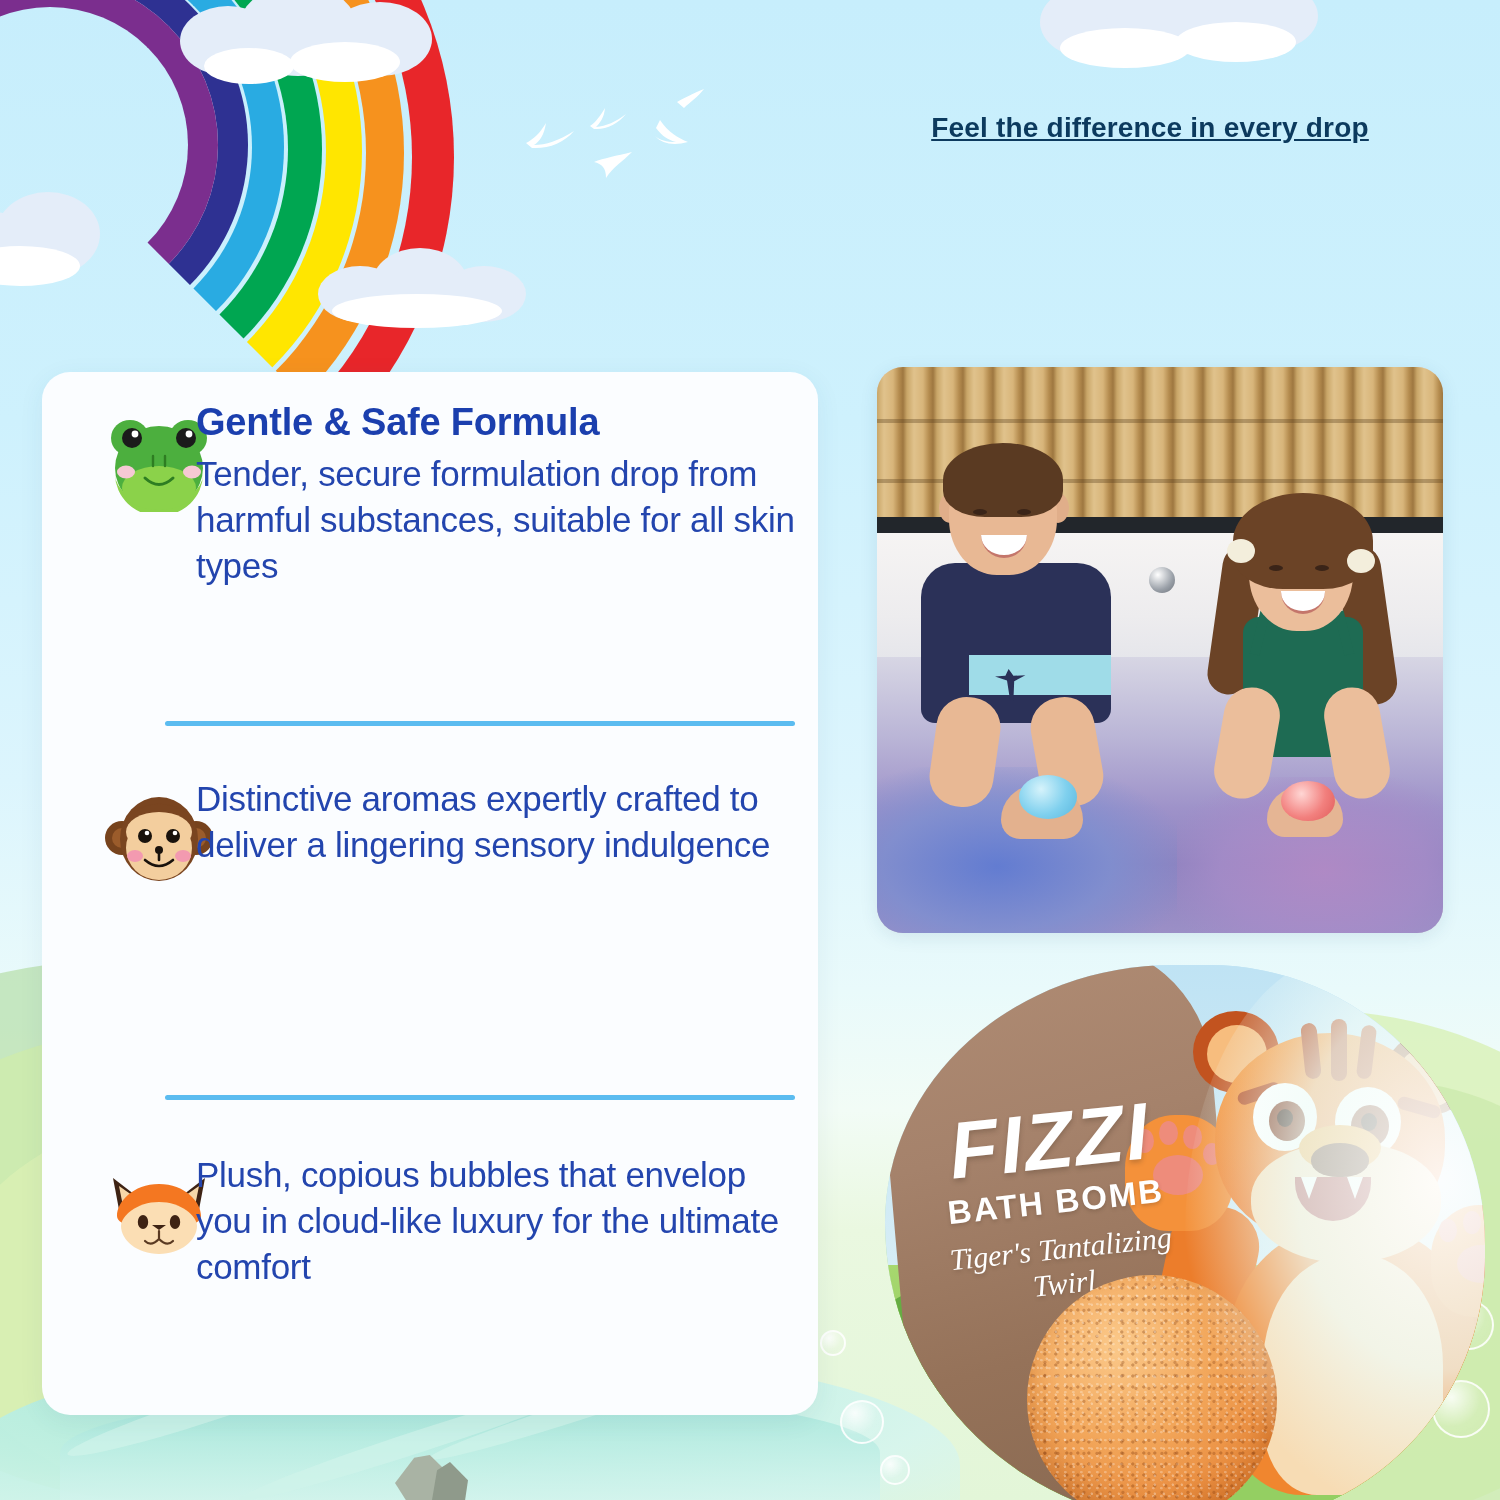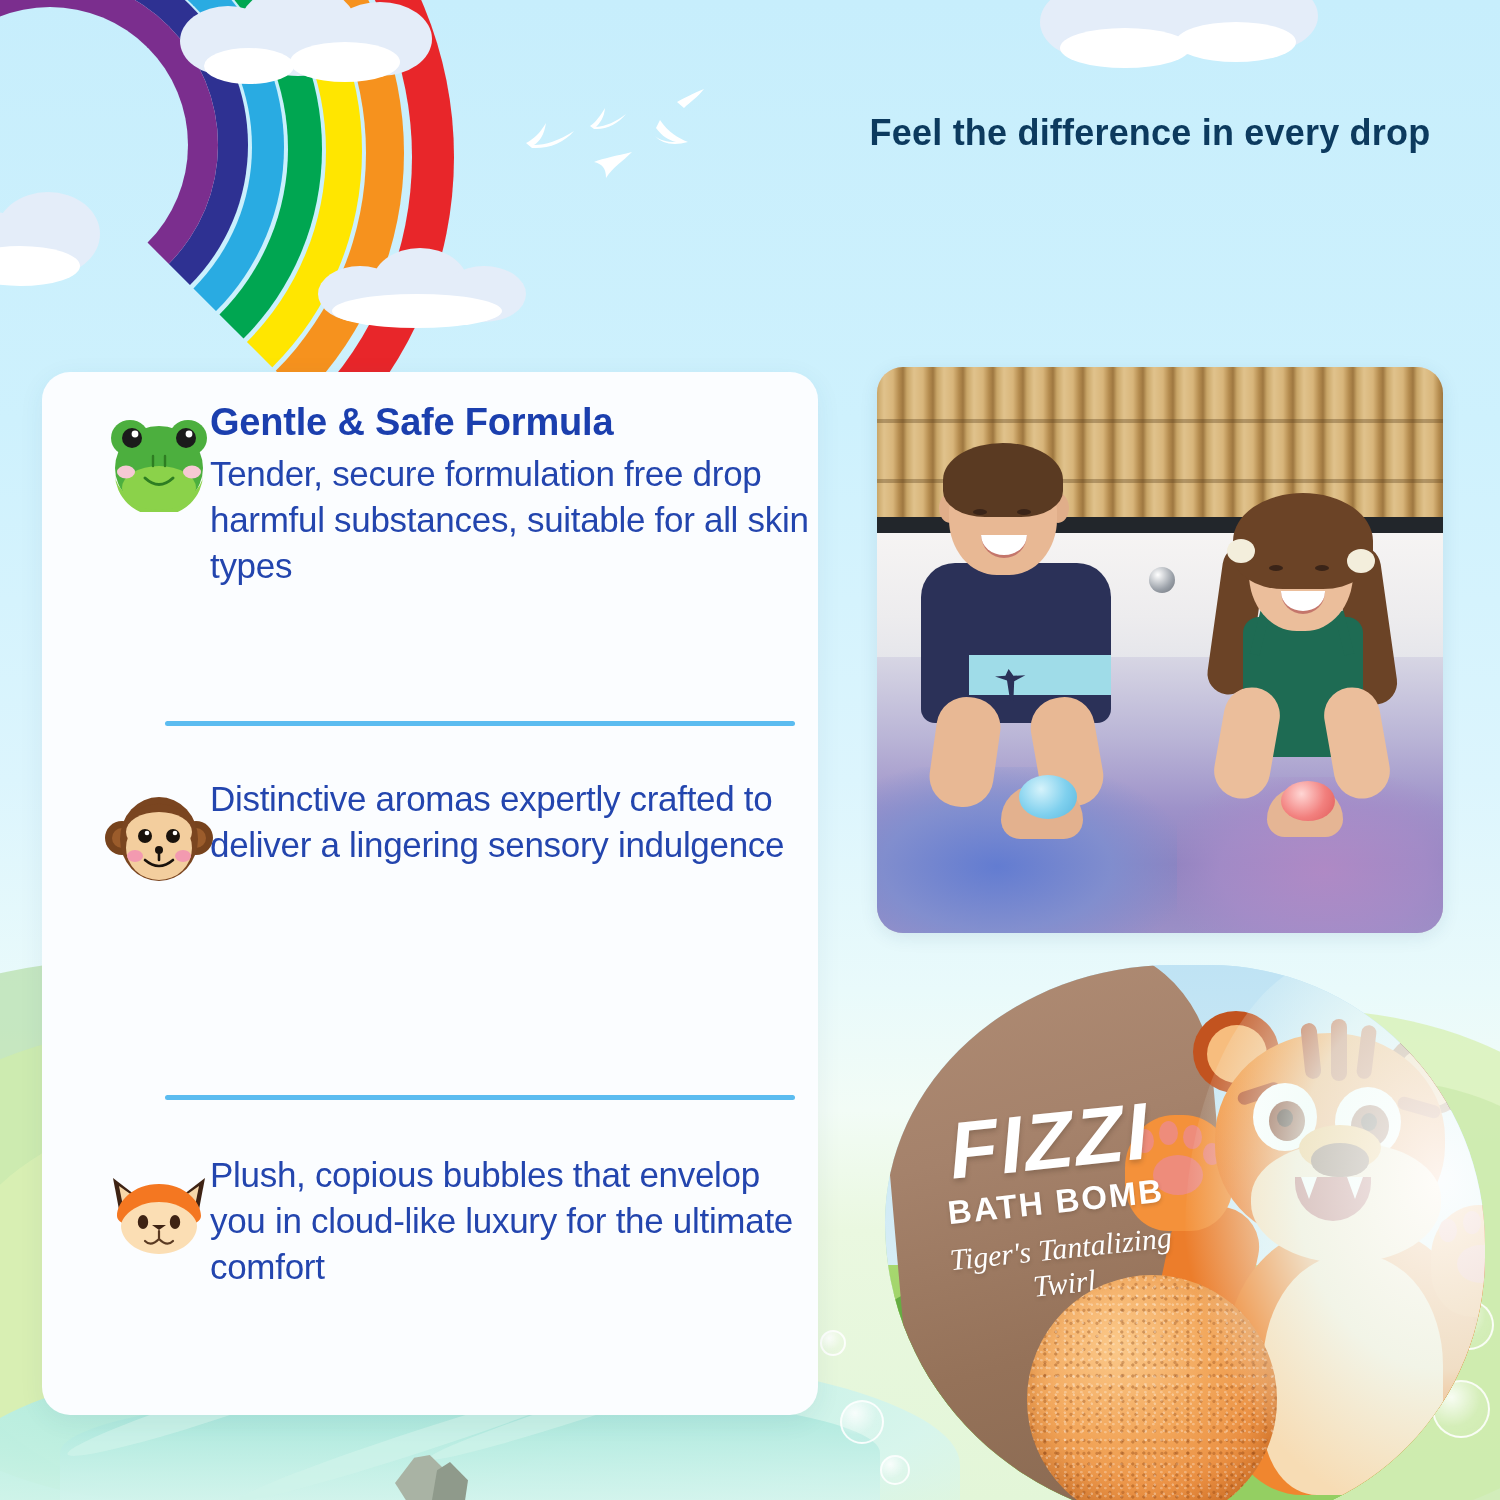--- a/index.html
+++ b/index.html
@@ -60,34 +60,34 @@
   .bird{position:absolute;}
   .bird svg{display:block;}
 
   
   .header{position:absolute;left:820px;top:78px;width:660px;text-align:center;}
   .brand-title{
     font-size:118px;line-height:1;font-weight:700;color:#0C3A5E;letter-spacing:14px;
     font-family:"Liberation Sans", sans-serif;margin:0;
   }
   .brand-sub{
-    margin:34px 0 0 0;font-size:36px;font-weight:700;color:#0C3A5E;letter-spacing:.2px;
+    margin:34px 0 0 0;font-size:28px;font-weight:700;color:#0C3A5E;letter-spacing:.2px;text-decoration:underline;
   }
 
   
   .card{
     position:absolute;left:42px;top:372px;width:776px;height:1043px;
     background:#FBFDFF;border-radius:28px;
     box-shadow:0 6px 26px rgba(40,80,120,.07);
     overflow:hidden;
   }
   .benefit{position:absolute;left:0;width:776px;}
   .b1{top:28px;} .b2{top:404px;} .b3{top:780px;}
   .bicon{position:absolute;left:63px;top:16px;width:108px;height:96px;}
-  .btext{position:absolute;left:168px;width:610px;}
+  .btext{position:absolute;left:154px;width:610px;}
   .b-title{
     font-size:38px;font-weight:700;color:#1B3FAE;margin:0 0 6px 0;line-height:1.18;letter-spacing:-.2px;
   }
   .b-body{
     font-size:35px;font-weight:400;color:#2345AE;margin:0;line-height:1.32;letter-spacing:-.3px;
   }
   .divider{position:absolute;left:123px;width:630px;height:5px;background:#5BBCF0;border-radius:3px;}
   .d1{top:349px;} .d2{top:723px;}
 
   
@@ -339,21 +339,21 @@
           <circle cx="84" cy="18" r="3.4" fill="#fff"></circle>
           <ellipse cx="21" cy="56" rx="9" ry="6.5" fill="#F6C9D4"></ellipse>
           <ellipse cx="87" cy="56" rx="9" ry="6.5" fill="#F6C9D4"></ellipse>
           <path d="M48 40 v10" stroke="#2E7D22" stroke-width="2.4" stroke-linecap="round"></path>
           <path d="M60 40 v10" stroke="#2E7D22" stroke-width="2.4" stroke-linecap="round"></path>
           <path d="M40 62 q14 13 28 0" stroke="#2E7D22" stroke-width="3" fill="none" stroke-linecap="round"></path>
         </svg>
       </div>
       <div class="btext">
         <div class="b-title">Gentle &amp; Safe Formula</div>
-        <div class="b-body">Tender, secure formulation free drop harmful substances, suitable for all skin types</div>
+        <div class="b-body">Tender, secure formulation drop from harmful substances, suitable for all skin types</div>
       </div>
     </div>
 
     <div class="divider d1"></div>
 
     <div class="benefit b2">
       <div class="bicon">
         <svg width="108" height="96" viewBox="0 0 108 96">
           <circle cx="17" cy="46" r="17" fill="#77431D"></circle>
           <circle cx="91" cy="46" r="17" fill="#77431D"></circle>

